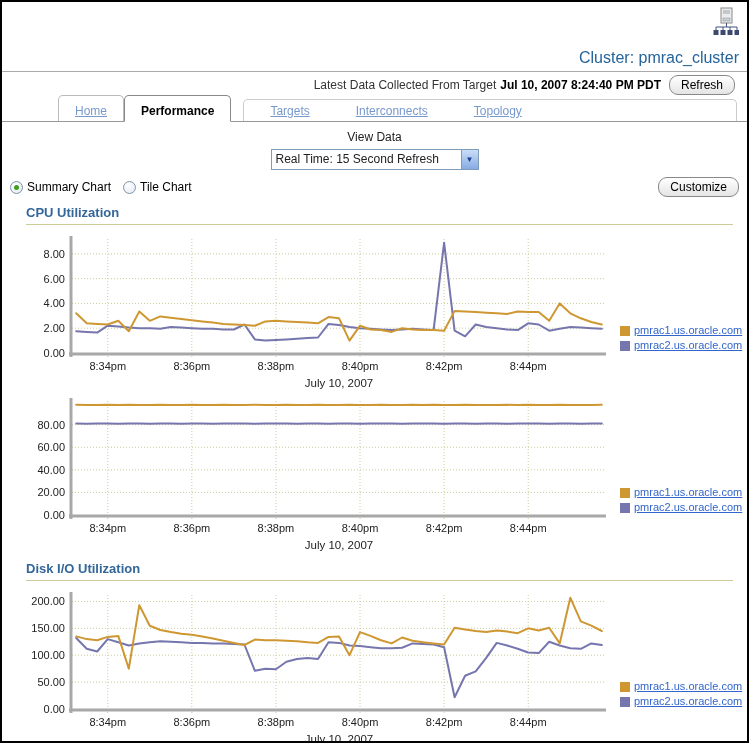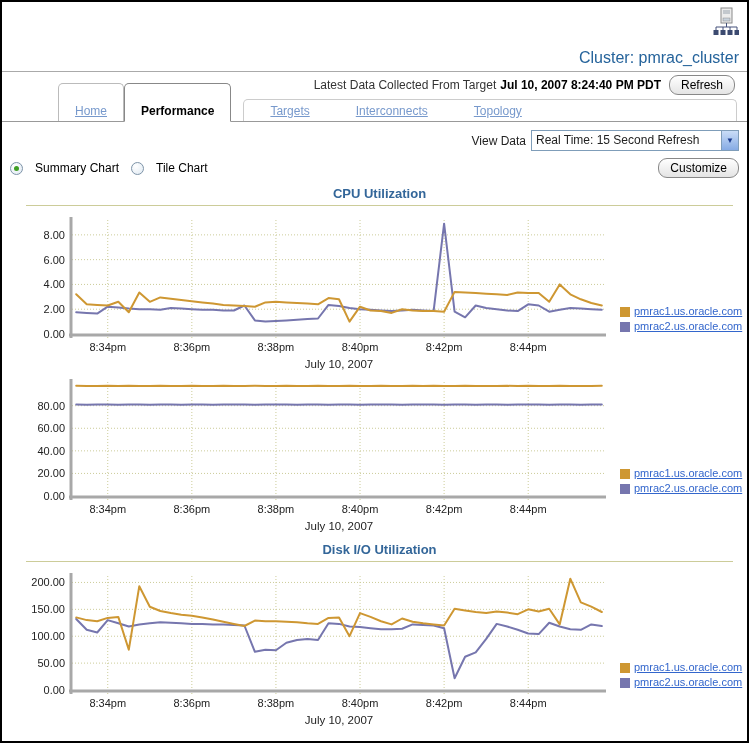--- a/index.html
+++ b/index.html
@@ -12,47 +12,47 @@
   .title { color:#25639B; font-size:16px; padding-bottom:1px; }
 
   
   .info-row { display:flex; justify-content:flex-end; align-items:center; gap:4px; padding:3px 12px 2px; font-size:12px; color:#333; }
   .info-value { font-weight:bold; color:#000; margin-right:4px; }
   .btn { font-family:"Liberation Sans",sans-serif; font-size:12px; color:#000; border:1px solid #888;
          border-radius:9px; background:linear-gradient(#ffffff,#e4e4e4); padding:2px 11px; cursor:default; }
 
   
   .tabbar { display:flex; align-items:flex-end; border-bottom:1px solid #999; padding:0 10px 0 8px; height:25px; font-size:12px; }
-  .tab { padding:20px 16px 3px; white-space:nowrap; }
+  .tab { padding:8px 16px 3px; white-space:nowrap; }
   .tab-home { margin-left:48px; border:1px solid #bbb; border-bottom:none; border-radius:5px 5px 0 0; }
   .tab-active { background:#fff; border:1px solid #888; border-bottom:1px solid #fff; margin-bottom:-1px;
                 border-radius:5px 5px 0 0; font-weight:bold; color:#000; }
   .tab-group { display:flex; gap:46px; margin-left:12px; padding:4px 26px 3px; border:1px solid #ccc;
                border-bottom:none; border-radius:5px 5px 0 0; flex:1; }
   a.tab-link { color:#7799CC; text-decoration:underline; }
 
   
-  .viewdata-row { display:flex; justify-content:flex-end; align-items:center; gap:5px; padding:8px 8px 2px; font-size:12px; color:#222; }
+  .viewdata-row { display:flex; justify-content:flex-end; align-items:center; gap:5px; padding:8px 8px 2px; font-size:12px; color:#222;flex-direction:column; }
   .select { display:flex; align-items:stretch; border:1px solid #7F9DB9; background:#fff; height:21px; width:208px; }
   .select-text { flex:1; padding:2px 4px 0; font-size:12px; white-space:nowrap; overflow:hidden; }
   .select-arrow { width:17px; background:linear-gradient(#CADDF7,#86ABE4); border-left:1px solid #7F9DB9;
                   display:flex; align-items:center; justify-content:center; color:#1D3D8F; font-size:8px; }
 
   
   .controls-row { display:flex; justify-content:space-between; align-items:center; padding:5px 8px 2px 8px; font-size:12px; color:#000; }
   .radios { display:flex; align-items:center; gap:12px; }
-  .radio-opt { display:flex; align-items:center; gap:12px; }
+  .radio-opt { display:flex; align-items:center; gap:4px; }
   .radio { width:13px; height:13px; border-radius:50%; border:1px solid #7E94A8;
            background:radial-gradient(circle at 35% 30%, #ffffff, #dfe9f2); position:relative; display:inline-block; }
   .radio.checked::after { content:""; position:absolute; left:3px; top:3px; width:5px; height:5px; border-radius:50%; background:#3F9E23; }
 
   
   .section { margin:2px 6px 0; }
   .section-title { font-size:13px; font-weight:bold; color:#336699; margin:6px 8px 8px 18px;
-                   padding-bottom:4px; border-bottom:1px solid #CCCC99;text-align:center; }
+                   padding-bottom:4px; border-bottom:1px solid #CCCC99; }
   .chart-row { display:flex; align-items:flex-end; }
   .chart-svg { flex:none; }
   svg text { font-family:"Liberation Sans", sans-serif; }
   .legend { margin-bottom:40px; margin-left:2px; font-size:11px; line-height:15px; white-space:nowrap; }
   .legend-entry { display:flex; align-items:center; gap:4px; }
   .legend-swatch { width:10px; height:10px; display:inline-block; }
   .legend a { color:#3366CC; text-decoration:underline;text-align:right; }
 </style>
 </head>
 <body>

